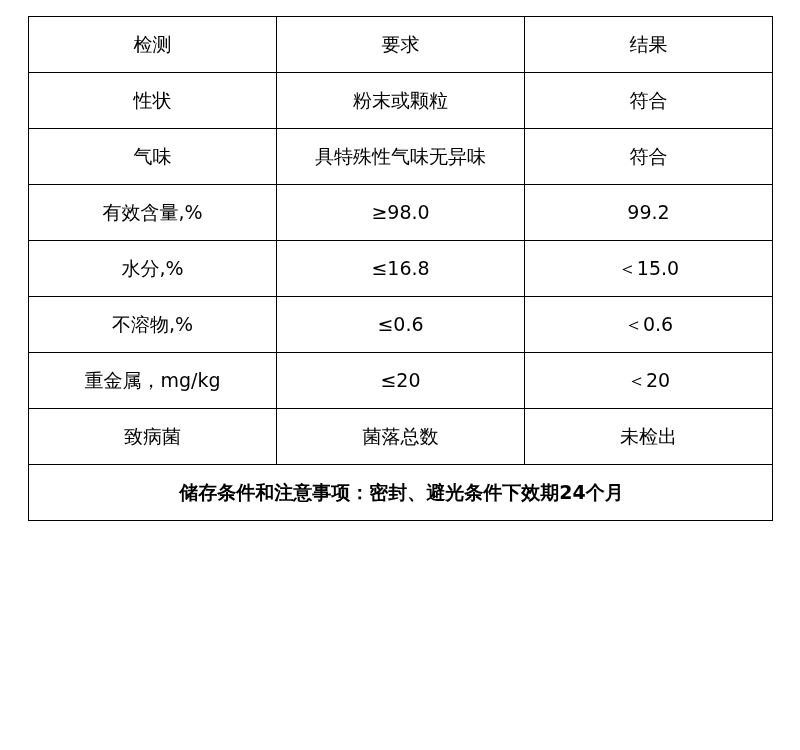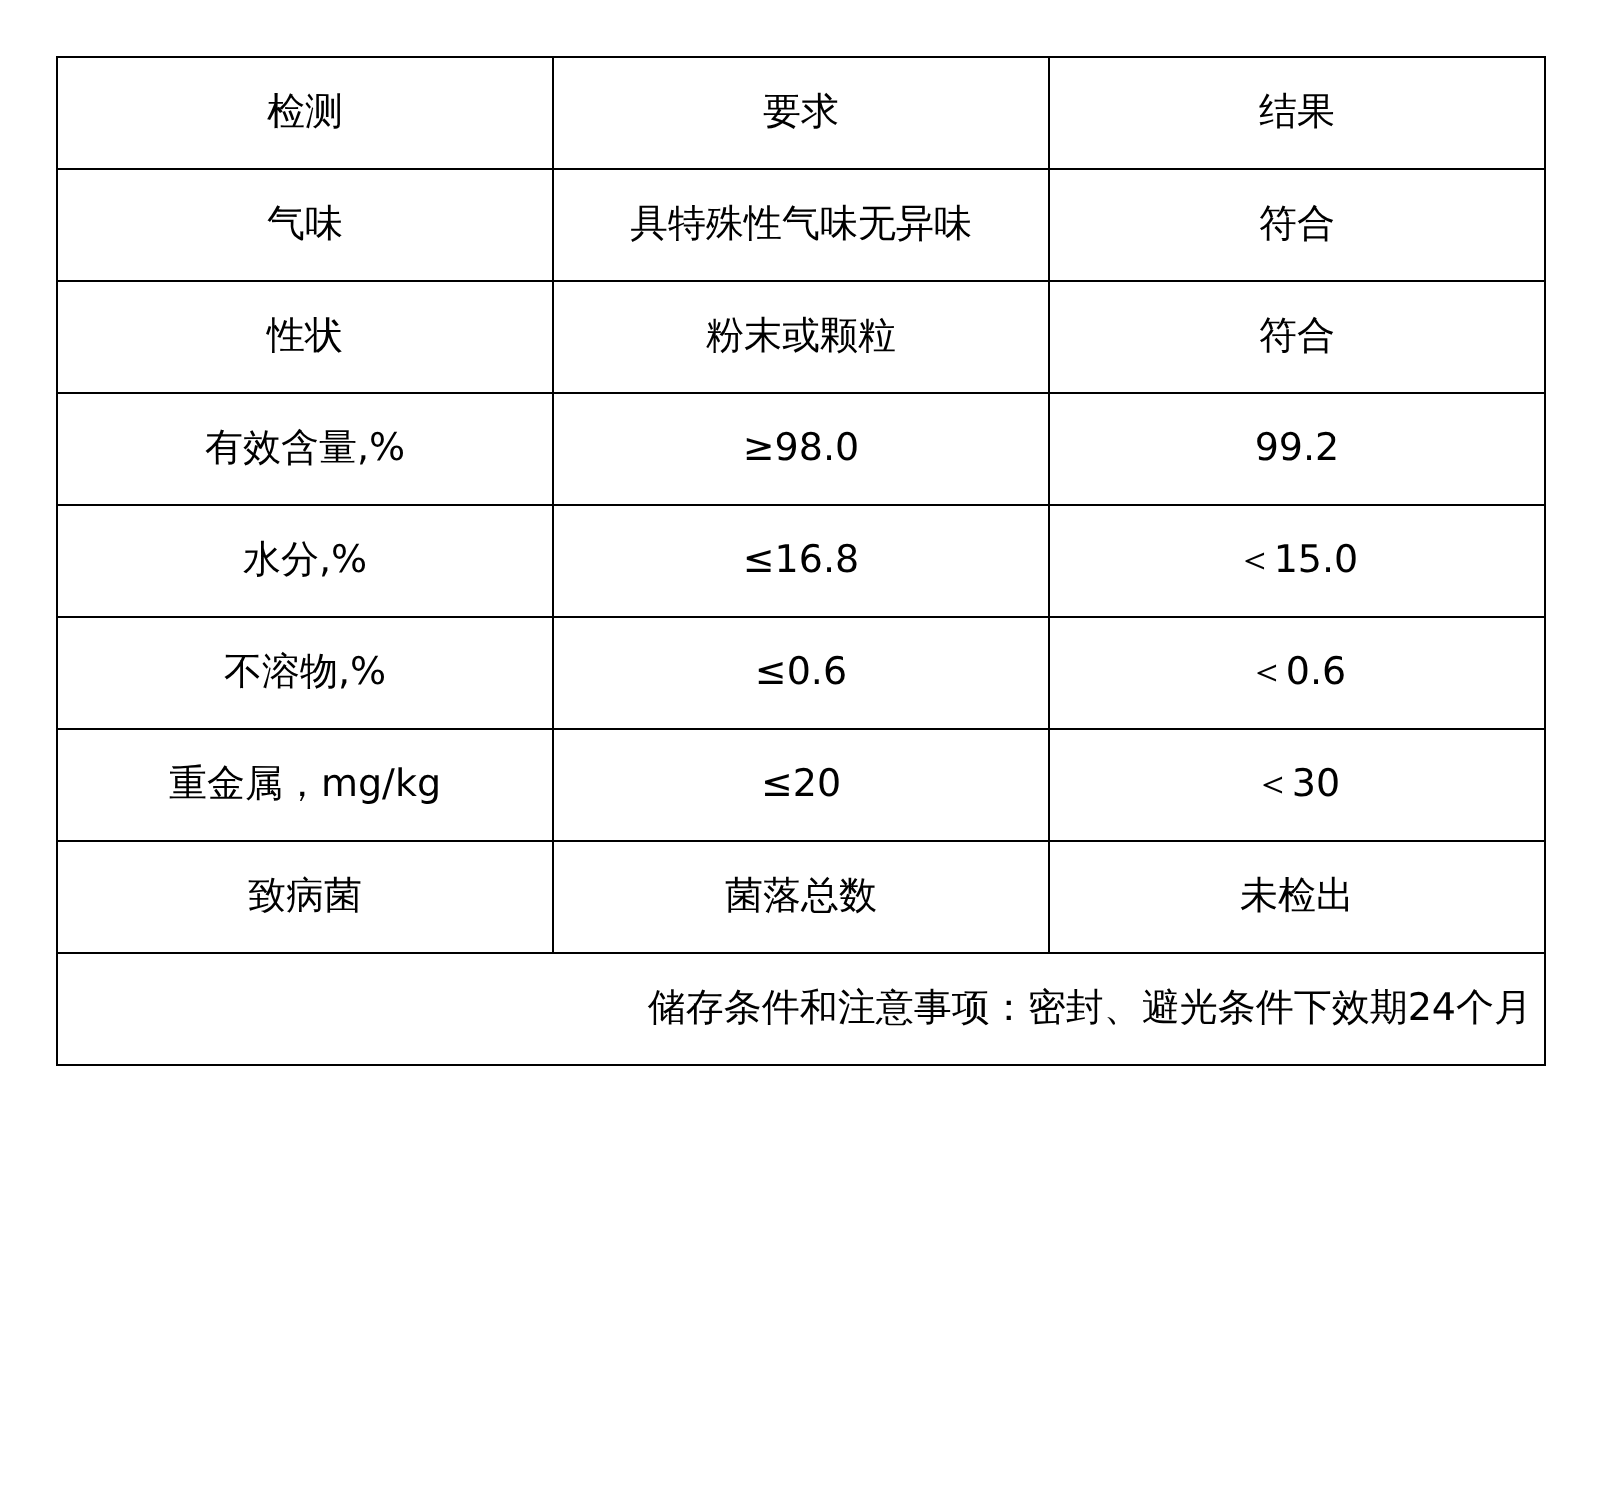--- a/index.html
+++ b/index.html
@@ -12,21 +12,21 @@
     height: 750px;
     font-family: "DejaVu Sans", "Liberation Sans", sans-serif;
     color: #000000;
     overflow: hidden;
   }
   .page {
     position: relative;
     width: 800px;
     height: 750px;
     box-sizing: border-box;
-    padding: 28px 28px 0 28px;
+    padding: 16px 28px 0 28px;
   }
   table.spec {
     border-collapse: collapse;
     width: 744px;
     table-layout: fixed;
   }
   table.spec td {
     border: 1.5px solid #000000;
     text-align: center;
     vertical-align: middle;
@@ -43,21 +43,22 @@
     padding: 4px 6px;
     white-space: nowrap;
   }
   .footer-row td {
     text-align: left;
     height: 40px;
     font-size: 17px;
   }
   .footer-row .cell-inner {
     padding-left: 8px;
-    text-align: right;
+    text-align: center;
+    font-weight: bold;
   }
 </style>
 </head>
 <body>
 
 <div class="page">
   <table class="spec">
     <colgroup>
       <col class="c1">
       <col class="c2">
@@ -72,36 +73,36 @@
             <span class="cell-inner">要求</span>
           </td>
         <td>
             <span class="cell-inner">结果</span>
           </td>
       </tr>
 
 
       <tr>
         <td>
-            <span class="cell-inner">气味</span>
+            <span class="cell-inner">性状</span>
           </td>
         <td>
-            <span class="cell-inner">具特殊性气味无异味</span>
+            <span class="cell-inner">粉末或颗粒</span>
           </td>
         <td>
             <span class="cell-inner">符合</span>
           </td>
       </tr>
 
       <tr>
         <td>
-            <span class="cell-inner">性状</span>
+            <span class="cell-inner">气味</span>
           </td>
         <td>
-            <span class="cell-inner">粉末或颗粒</span>
+            <span class="cell-inner">具特殊性气味无异味</span>
           </td>
         <td>
             <span class="cell-inner">符合</span>
           </td>
       </tr>
 
       <tr>
         <td>
             <span class="cell-inner">有效含量,%</span>
           </td>
@@ -140,21 +141,21 @@
 
 
       <tr>
         <td>
             <span class="cell-inner">重金属，mg/kg</span>
           </td>
         <td>
             <span class="cell-inner">≤20</span>
           </td>
         <td>
-            <span class="cell-inner">＜30</span>
+            <span class="cell-inner">＜20</span>
           </td>
       </tr>
 
 
       <tr>
         <td>
             <span class="cell-inner">致病菌</span>
           </td>
         <td>
             <span class="cell-inner">菌落总数</span>

